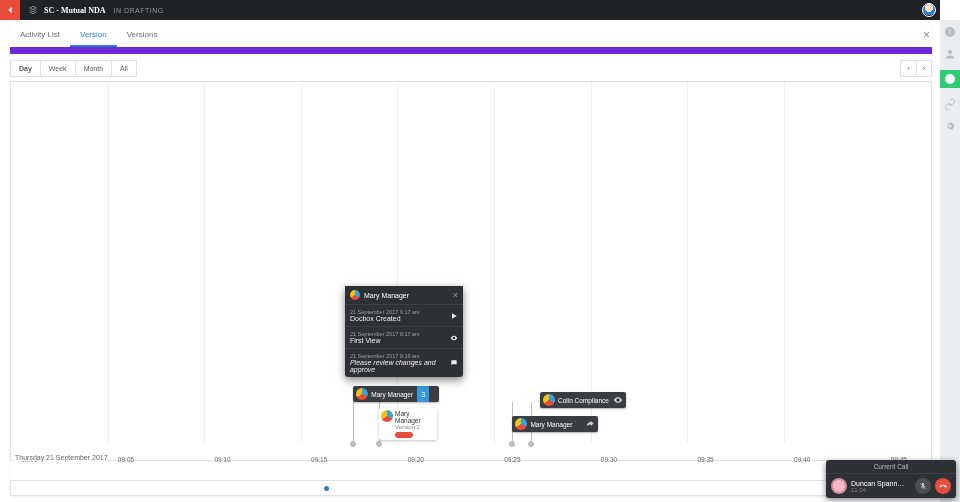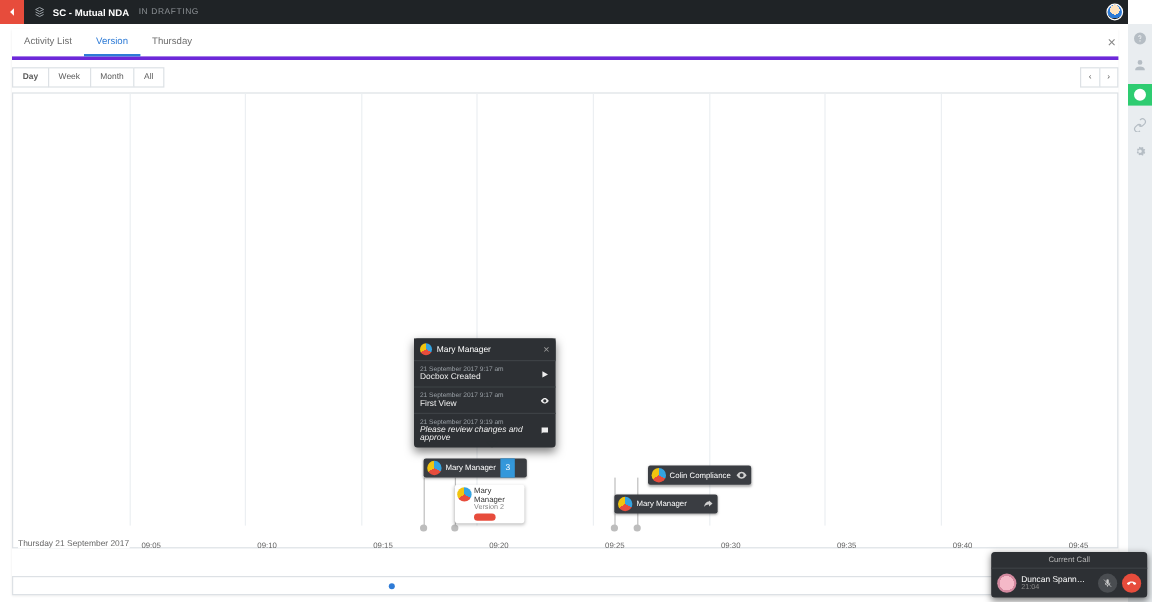--- a/index.html
+++ b/index.html
@@ -3,34 +3,34 @@
 <meta charset="utf-8">
 <style>
   * { box-sizing: border-box; margin: 0; padding: 0; font-family: Arial, Helvetica, sans-serif; }
   html, body { width: 960px; height: 502px; overflow: hidden; background: #fff; }
 
   
   .topbar { position: absolute; left: 0; top: 0; width: 940px; height: 20px; background: #1f2326; display: flex; align-items: center; color: #e5e5e5; font-size: 8px; }
   .back-btn { width: 20px; height: 20px; background: #e74c3c; display: flex; align-items: center; justify-content: center; cursor: pointer; }
   .back-btn svg { width: 8px; height: 8px; fill: #fff; }
   .doc-ico { margin-left: 8px; width: 10px; height: 10px; }
-  .doc-title { margin-left: 6px; font-weight: bold; color: #fff; }
+  .doc-title { margin-left: 6px; font-weight: bold; color: #fff; font-family: Liberation Serif, serif; }
   .doc-status { margin-left: 8px; color: #8d9296; font-size: 7px; letter-spacing: 0.5px; }
   .avatar-top { margin-left: auto; margin-right: 4px; width: 14px; height: 14px; border-radius: 50%; background: radial-gradient(circle at 50% 35%, #ffe3bf 0 4px, #2e7bd6 4px 7px, transparent 7px); border: 1px solid #fff; }
 
   
   .rail { position: absolute; top: 20px; right: 0; width: 20px; height: 482px; background: #e9edf0; display: flex; flex-direction: column; align-items: center; gap: 10px; padding-top: 6px; }
   .rail-ico { width: 12px; height: 12px; fill: #b5bdc4; cursor: pointer; }
   .rail-active { width: 20px; height: 18px; background: #2ecc71; display: flex; align-items: center; justify-content: center; }
   .rail-active svg { fill: #fff; }
 
   
   .panel { position: absolute; left: 10px; top: 24px; width: 922px; height: 472px; background: #fff; }
 
-  .tabs { display: flex; border-bottom: 3px solid #6d28d9; font-size: 8px; }
+  .tabs { display: flex; border-bottom: 7px solid #6d28d9; font-size: 8px; }
   .tab { padding: 6px 10px; color: #6d6d6d; cursor: pointer; }
   .tab.active { color: #2e7bd6; border-bottom: 2px solid #2e7bd6; }
   .close-x { position: absolute; right: 0; top: 2px; font-size: 12px; color: #888; cursor: pointer; padding: 2px; }
 
   .toolbar { display: flex; align-items: center; margin-top: 6px; }
   .segbtn { border: 1px solid #dde1e5; font-size: 7px; color: #5b5b5b; padding: 4px 8px; margin-left: -1px; background: #fff; cursor: pointer; }
   .segbtn:first-child { margin-left: 0; }
   .segbtn.sel { font-weight: bold; }
   .nav-arrows { margin-left: auto; display: flex; }
   .nav-arrows .segbtn { padding: 4px 6px; }
@@ -119,21 +119,21 @@
     </svg>
   <svg class="rail-ico" viewBox="0 0 24 24">
       <path d="M19.4 13l.6-1-.6-1 1.4-1.1-1-1.7-1.7.5-.8-.8.5-1.7-1.7-1L15 6l-1-.6-1 .6-1.1-1.4-1.7 1 .5 1.7-.8.8-1.7-.5-1 1.7L8 11l-.6 1 .6 1-1.4 1.1 1 1.7 1.7-.5.8.8-.5 1.7 1.7 1L13 18l1 .6 1-.6 1.1 1.4 1.7-1-.5-1.7.8-.8 1.7.5 1-1.7L19.4 13zM12 15a3 3 0 110-6 3 3 0 010 6z"></path>
     </svg>
 </div>
 
 <div class="panel panel-shadow">
   <div class="tabs">
     <div class="tab">Activity List</div>
     <div class="tab active">Version</div>
-    <div class="tab">Thursday</div>
+    <div class="tab">Versions</div>
     <div class="close-x">×</div>
   </div>
 
   <div class="toolbar">
     <div class="segbtn sel">Day</div>
     <div class="segbtn">Week</div>
     <div class="segbtn">Month</div>
     <div class="segbtn">All</div>
     <div class="nav-arrows">
       <div class="segbtn">‹</div>

